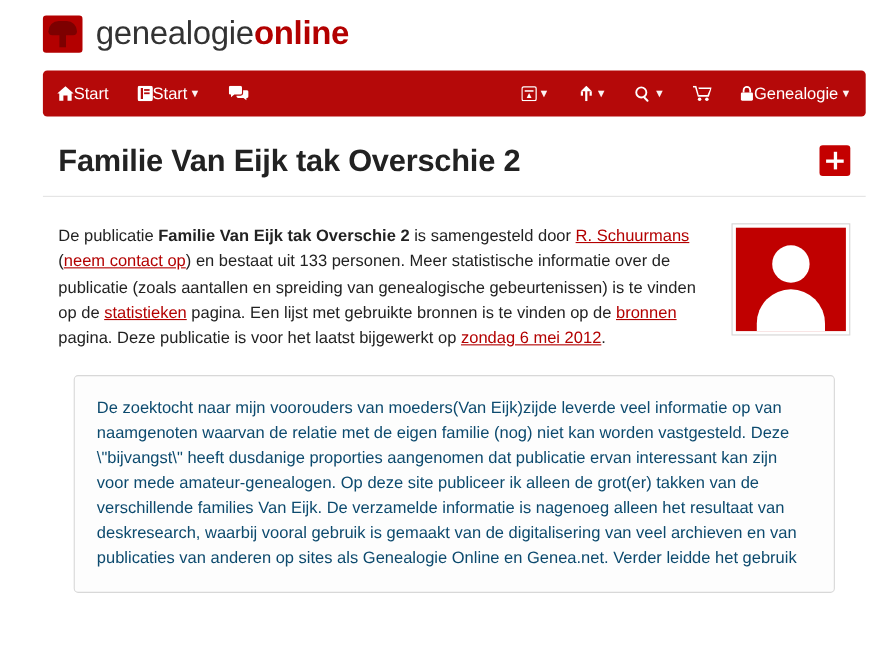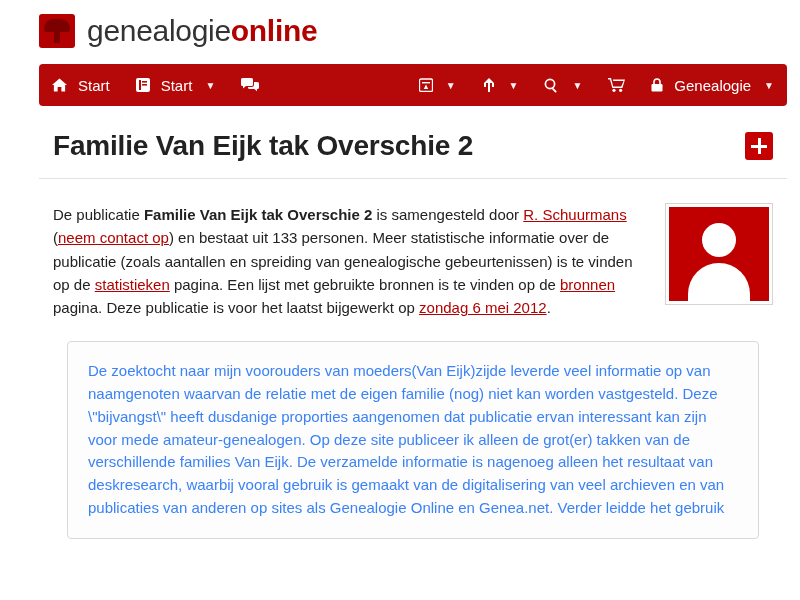--- a/index.html
+++ b/index.html
@@ -67,21 +67,21 @@
     border-radius: 4px;
     height: 42px;
     display: flex;
     align-items: stretch;
     color: #ffffff;
     font-size: 15px;
   }
   .nav-item {
     display: flex;
     align-items: center;
-    gap: 11px;
+    gap: 0;
     padding: 0 13px;
     color: #ffffff;
     white-space: nowrap;
     cursor: pointer;
   }
   .nav-item .caret {
     font-size: 10px;
     opacity: .95;
     margin-left: 2px;
   }
@@ -178,21 +178,21 @@
 
   
   .desc-box {
     margin: 22px 14px 0 14px;
     border: 1px solid #d8d8d8;
     border-radius: 4px;
     background: #fdfdfd;
     padding: 18px 20px;
     font-size: 15px;
     line-height: 1.52;
-    color: #3b82f6;
+    color: #0c4a6e;
   }
   .desc-box p { margin: 0; }
 </style>
 </head>
 <body>
 
 <div class="page">
 
   <div class="brand-bar">
     <div class="brand-logo">

